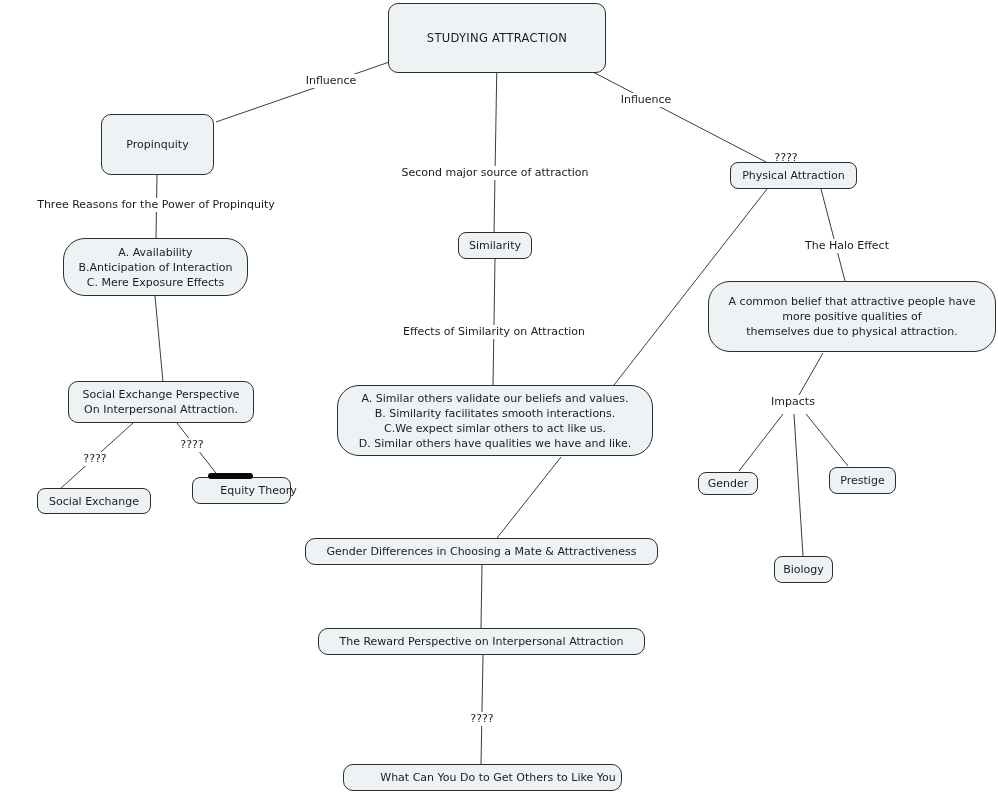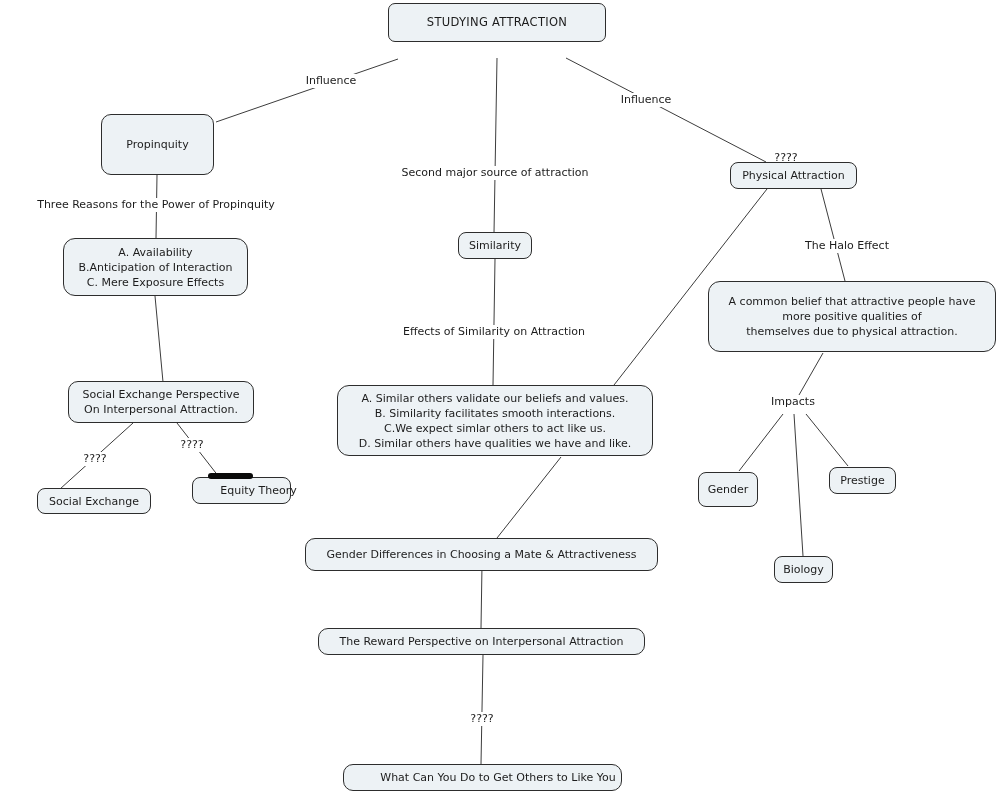--- a/index.html
+++ b/index.html
@@ -34,21 +34,21 @@
     align-items:center;
     justify-content:center;
     text-align:center;
     font-size:11px;
     line-height:15px;
     white-space:nowrap;
     color:#1c1c1c;
   }
   .r8{border-radius:8px;}
   .r10{border-radius:10px;}
-  .r12{border-radius:12px;}
+  .r12{border-radius:22px;}
   .title-node{font-size:11.5px;letter-spacing:0.3px;}
   .top-mark{
     position:absolute;
     z-index:4;
     background:#0a0a0a;
     border-radius:3px;
   }
 </style>
 </head>
 <body>
@@ -82,21 +82,21 @@
   <div class="link-label" style="left:495px;top:166px;">Second major source of attraction</div>
   <div class="link-label" style="left:156px;top:198px;">Three Reasons for the Power of Propinquity</div>
   <div class="link-label" style="left:494px;top:325px;">Effects of Similarity on Attraction</div>
   <div class="link-label" style="left:847px;top:239px;">The Halo Effect</div>
   <div class="link-label" style="left:793px;top:395px;">Impacts</div>
   <div class="link-label" style="left:95px;top:452px;">????</div>
   <div class="link-label" style="left:192px;top:438px;">????</div>
   <div class="link-label" style="left:786px;top:151px;">????</div>
   <div class="link-label" style="left:482px;top:712px;">????</div>
 
-  <div class="node r10 title-node" style="left:388px;top:3px;width:218px;height:39px;border-radius:7px;">
+  <div class="node r10 title-node" style="left:388px;top:3px;width:218px;height:70px;">
     <div>STUDYING ATTRACTION</div>
   </div>
 
   <div class="node r10" style="left:101px;top:114px;width:113px;height:61px;">
     <div>Propinquity</div>
   </div>
 
   <div class="node r12" style="left:63px;top:238px;width:185px;height:58px;">
     <div>A. Availability</div>
     <div>B.Anticipation of Interaction</div>
@@ -131,33 +131,33 @@
   <div class="node r8" style="left:730px;top:162px;width:127px;height:27px;">
     <div>Physical Attraction</div>
   </div>
 
   <div class="node r12" style="left:708px;top:281px;width:288px;height:71px;">
     <div>A common belief that attractive people have</div>
     <div>more positive qualities of</div>
     <div>themselves due to physical attraction.</div>
   </div>
 
-  <div class="node r8" style="left:698px;top:472px;width:60px;height:35px;">
+  <div class="node r8" style="left:698px;top:472px;width:60px;height:23px;">
     <div>Gender</div>
   </div>
 
   <div class="node r8" style="left:829px;top:467px;width:67px;height:27px;">
     <div>Prestige</div>
   </div>
 
   <div class="node r8" style="left:774px;top:556px;width:59px;height:27px;">
     <div>Biology</div>
   </div>
 
-  <div class="node r10" style="left:305px;top:538px;width:353px;height:33px;">
+  <div class="node r10" style="left:305px;top:538px;width:353px;height:27px;">
     <div>Gender Differences in Choosing a Mate &amp; Attractiveness</div>
   </div>
 
   <div class="node r10" style="left:318px;top:628px;width:327px;height:27px;">
     <div>The Reward Perspective on Interpersonal Attraction</div>
   </div>
 
   <div class="node r10" style="left:343px;top:764px;width:279px;height:27px;padding-left:31px;">
     <div>What Can You Do to Get Others to Like You</div>
   </div>

